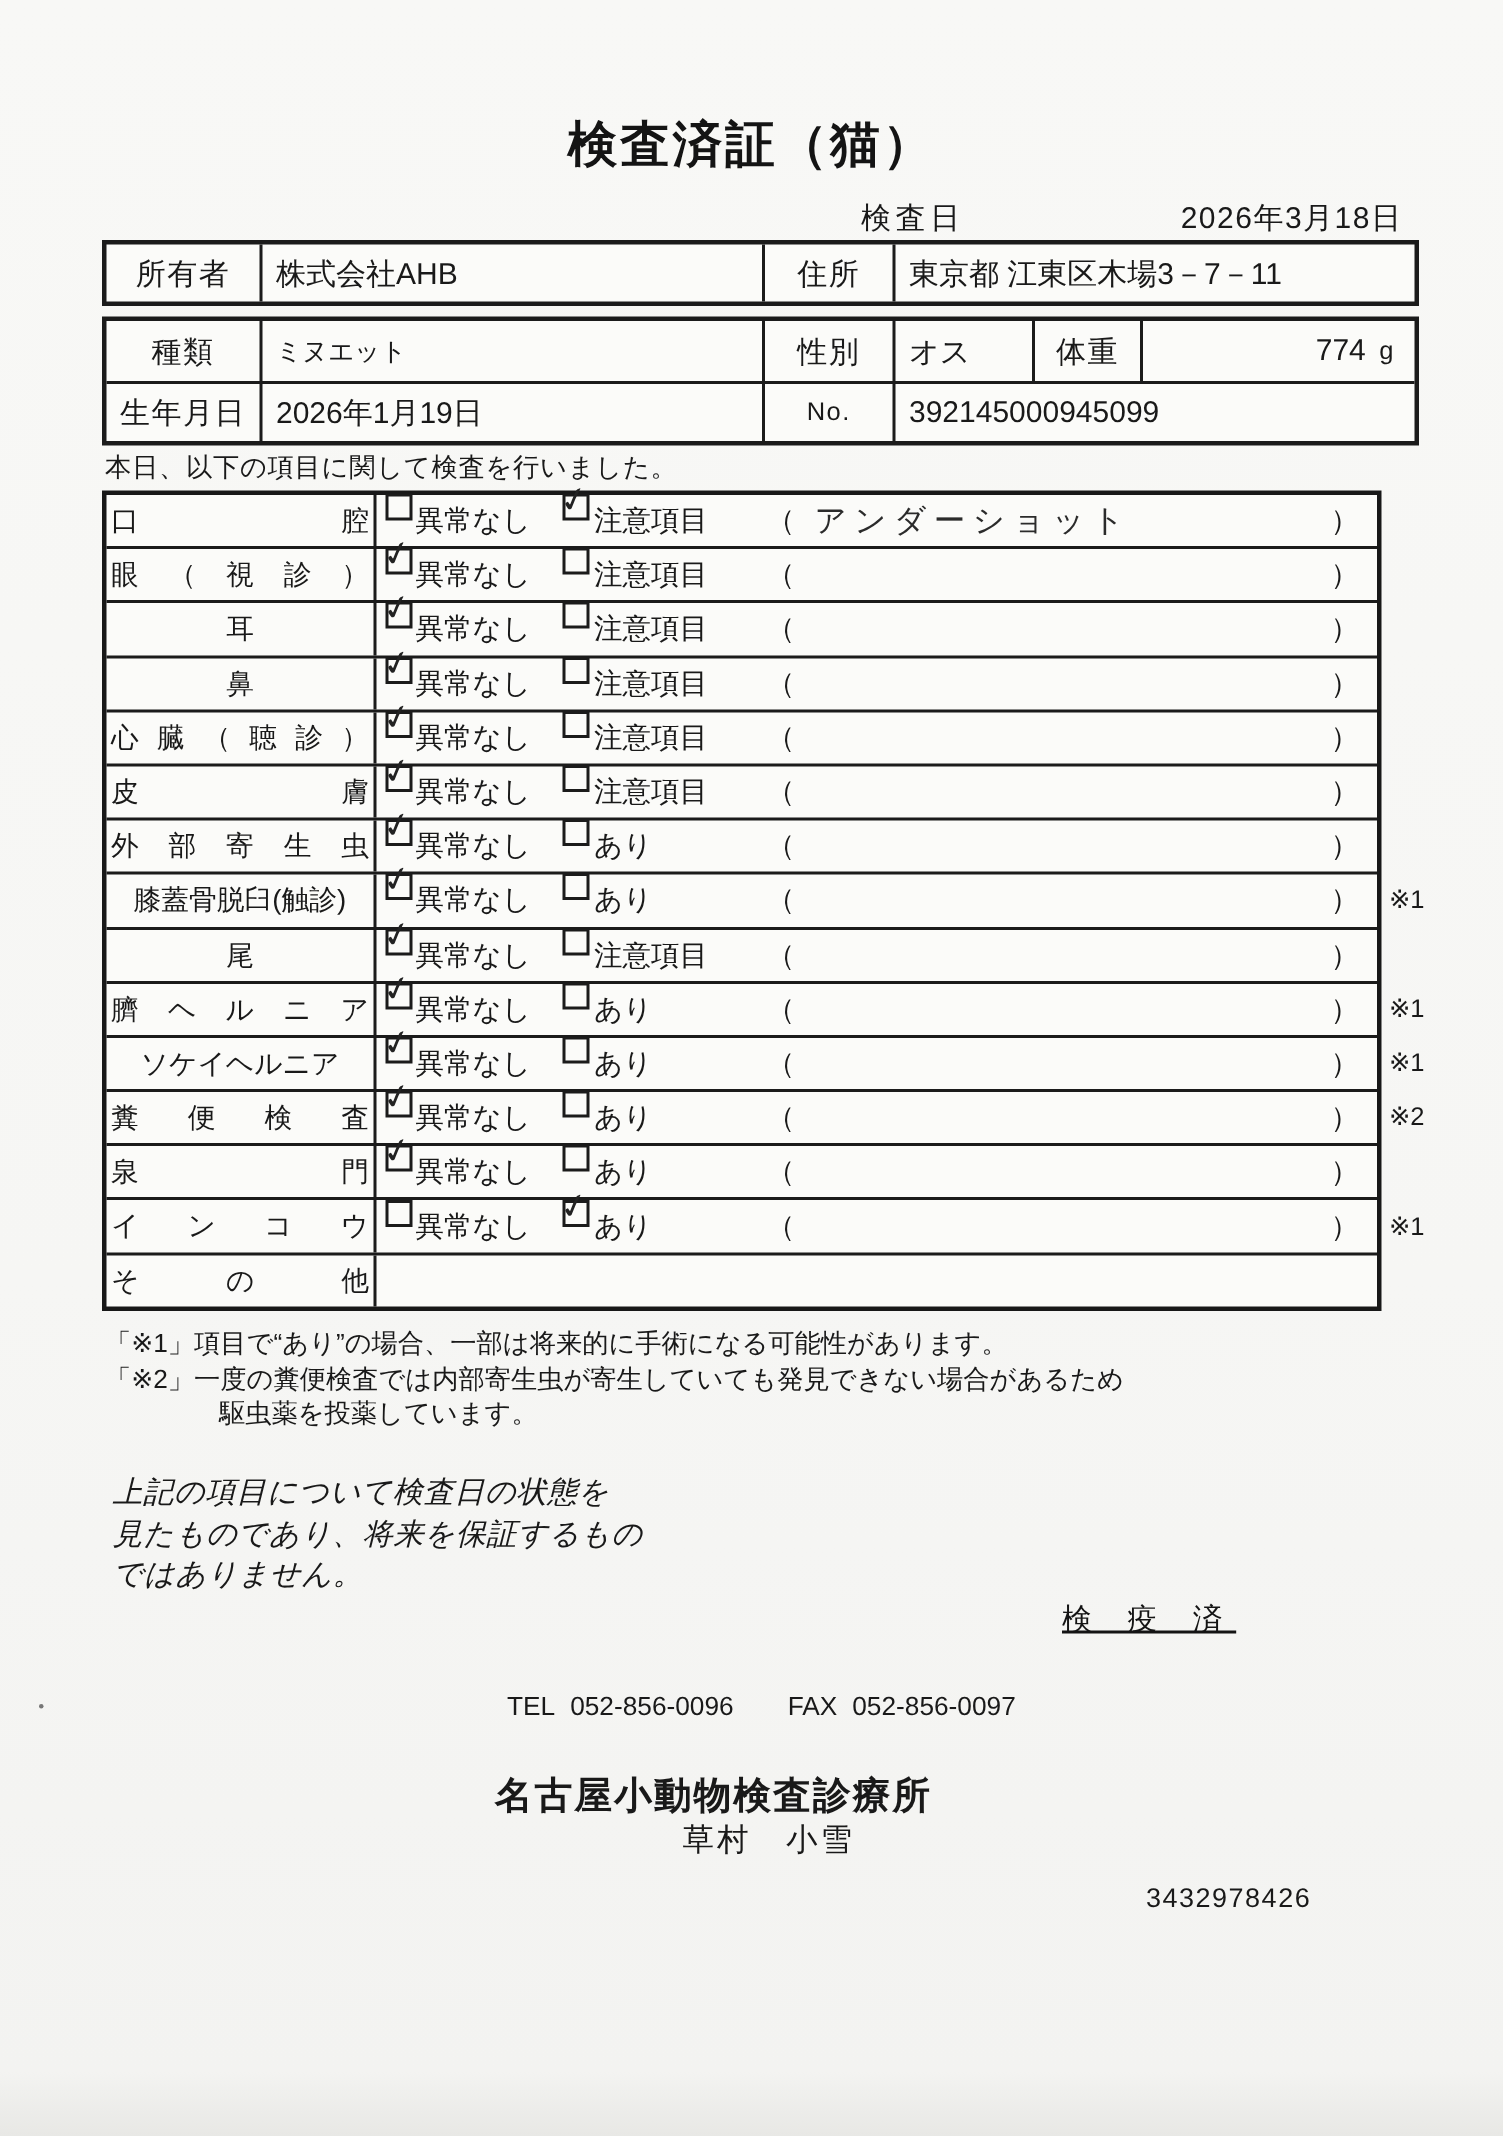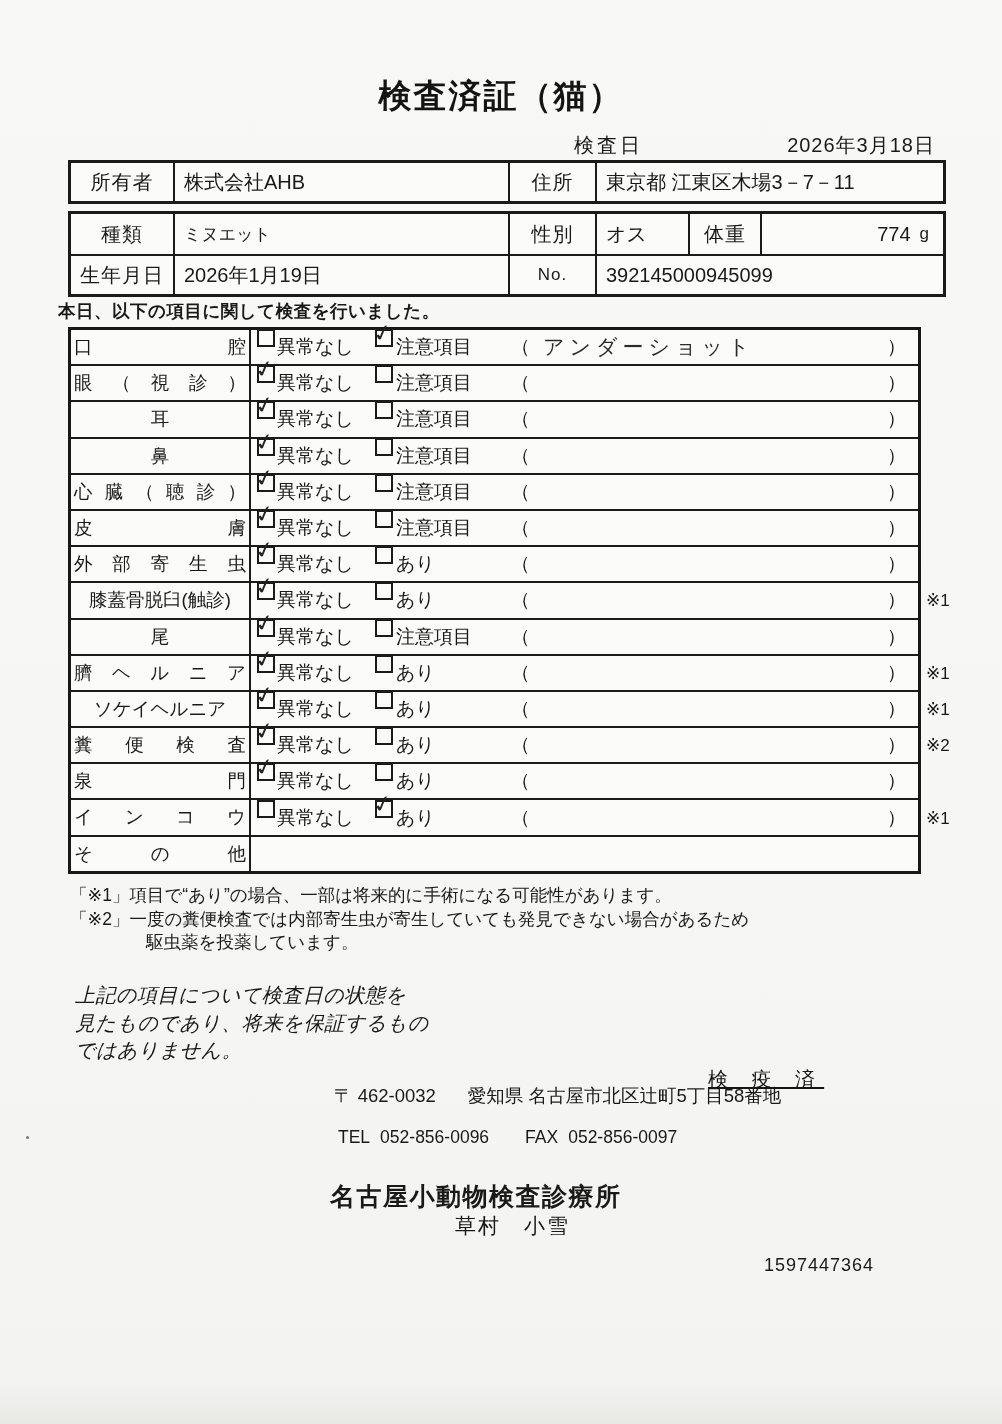--- a/index.html
+++ b/index.html
@@ -31,21 +31,21 @@
   .tblB .r1{display:grid;grid-template-columns:102px 335px 87px 93px 72px 1fr;height:40px;border-bottom:2px solid #1b1b1b;}
   .tblB .r2{display:grid;grid-template-columns:102px 335px 87px 1fr;height:38px;}
   .cell{display:flex;align-items:center;font-size:20px;border-left:2px solid #1b1b1b;overflow:hidden;white-space:nowrap;}
   .cell:first-child{border-left:none;}
   .cell.lab{justify-content:center;letter-spacing:1px;}
   .cell.val{padding-left:9px;}
   .cell.small{font-size:17px;}
   .cell.wval{justify-content:flex-end;padding-right:14px;gap:9px;padding-left:26px;}
 
   
-  .intro{position:absolute;left:58px;top:299px;font-size:17.5px;letter-spacing:0.5px;font-weight:bold;}
+  .intro{position:absolute;left:70px;top:299px;font-size:17.5px;letter-spacing:0.5px;}
   .chk{
     position:absolute;left:68px;top:327px;width:847px;
     border:3px solid #181818;background:#fbfbf9;
   }
   .crow{position:relative;display:flex;height:34.2px;border-bottom:2px solid #1b1b1b;align-items:stretch;}
   .crow.last{border-bottom:none;border-radius:16px;}
   .rlabel{
     width:180px;flex:none;border-right:2px solid #1b1b1b;
     font-size:18.5px;line-height:34px;padding:0 3px;box-sizing:border-box;
     text-align:center;white-space:nowrap;overflow:hidden;
@@ -350,32 +350,28 @@
   </div>
 
   <div class="disc">
     <div>上記の項目について検査日の状態を</div>
     <div>見たものであり、将来を保証するもの</div>
     <div>ではありません。</div>
   </div>
 
   <div class="stamp">検 疫 済</div>
 
-  <div class="addr">
-    <span>〒 462-0032</span>
-    <span>愛知県 名古屋市北区辻町5丁目58番地</span>
-  </div>
 
   <div class="tel">
     <span>TEL</span>
     <span>052-856-0096</span>
     <span class="gap"></span>
     <span>FAX</span>
     <span>052-856-0097</span>
   </div>
 
   <div class="clinic">名古屋小動物検査診療所</div>
   <div class="vet">草村　小雪</div>
-  <div class="serial">1597447364</div>
+  <div class="serial">3432978426</div>
 
   <div class="speck"></div>
   <div class="bottom-smudge"></div>
 </div>
 
 </body></html>

